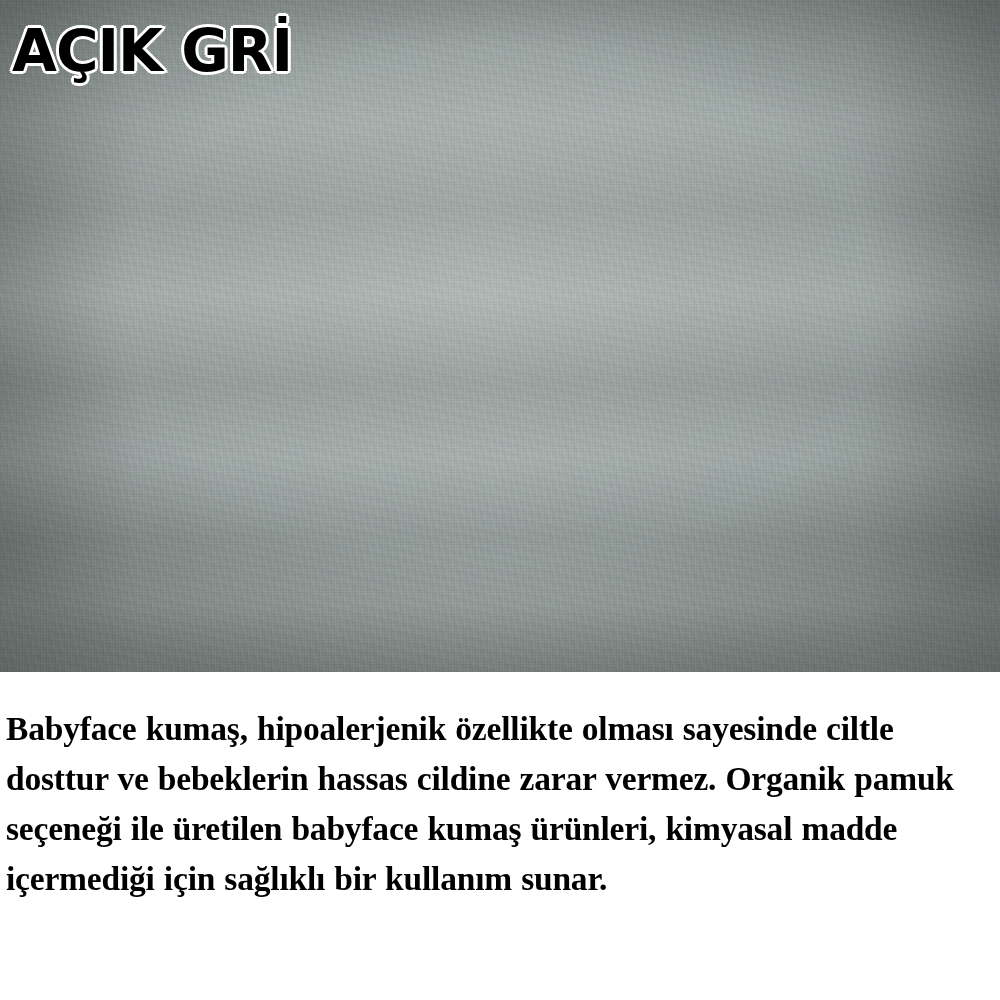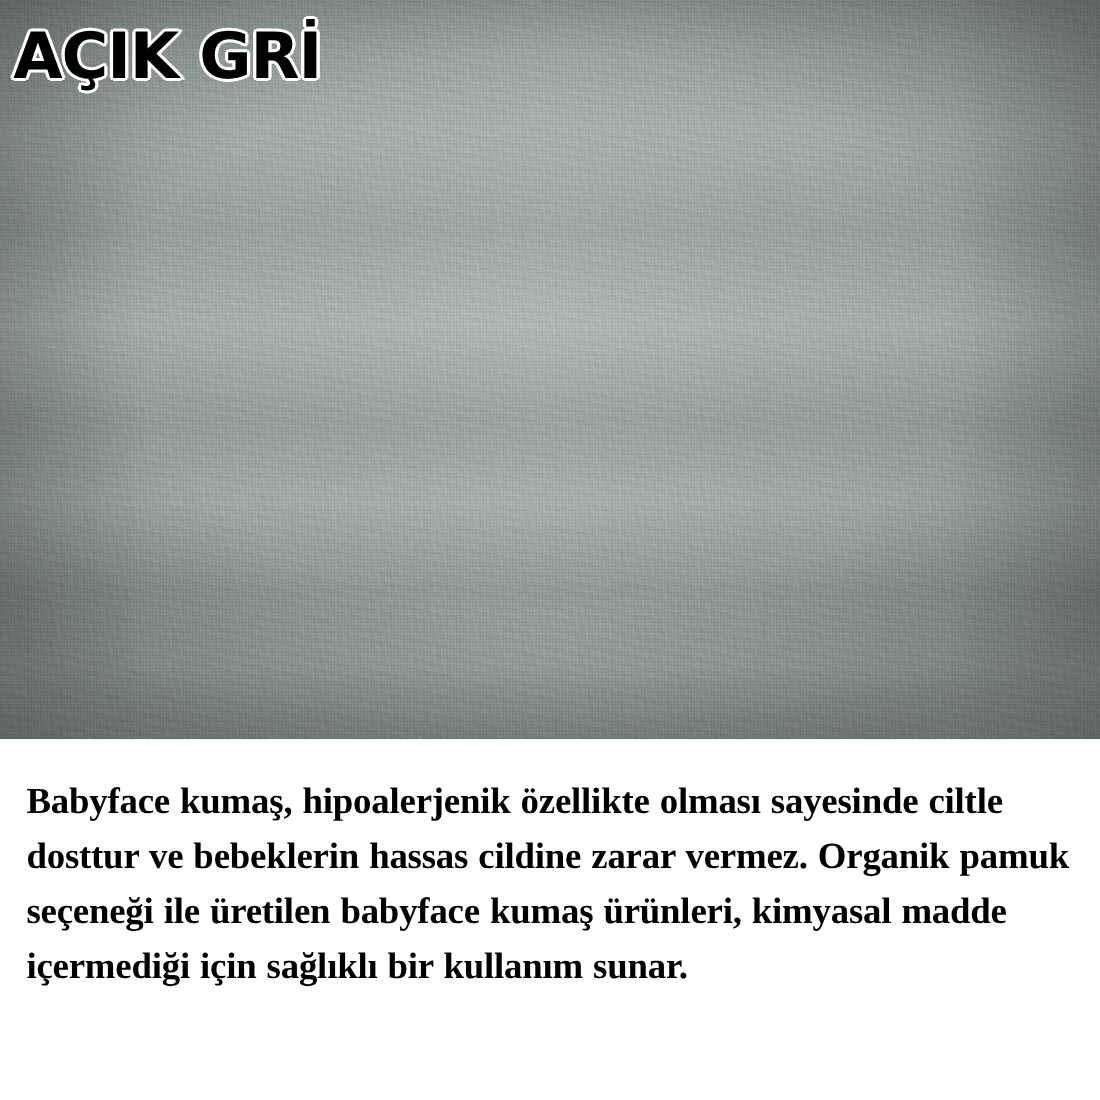--- a/index.html
+++ b/index.html
@@ -10,21 +10,21 @@
   body {
     width: 1000px;
     height: 1000px;
     overflow: hidden;
     font-family: "Liberation Serif", serif;
   }
   .product-card {
     position: relative;
     width: 1000px;
     height: 828px;
-    background: #bef264;
+    background: #c2410c;
   }
 
   
   .fabric-photo {
     position: absolute;
     left: 0;
     top: 0;
     width: 1000px;
     height: 672px;
     overflow: hidden;
@@ -103,21 +103,21 @@
 
   
   .description {
     position: absolute;
     left: 0;
     top: 672px;
     width: 1000px;
     height: 328px;
     background: #ffffff;
     box-sizing: border-box;
-    padding: 32px 22px 0 24px;
+    padding: 32px 22px 0 6px;
   }
   .description p {
     margin: 0;
     font-family: "Liberation Serif", serif;
     font-weight: bold;
     font-size: 33.5px;
     line-height: 50px;
     color: #000000;
     letter-spacing: -0.2px;
     word-spacing: 1px;

